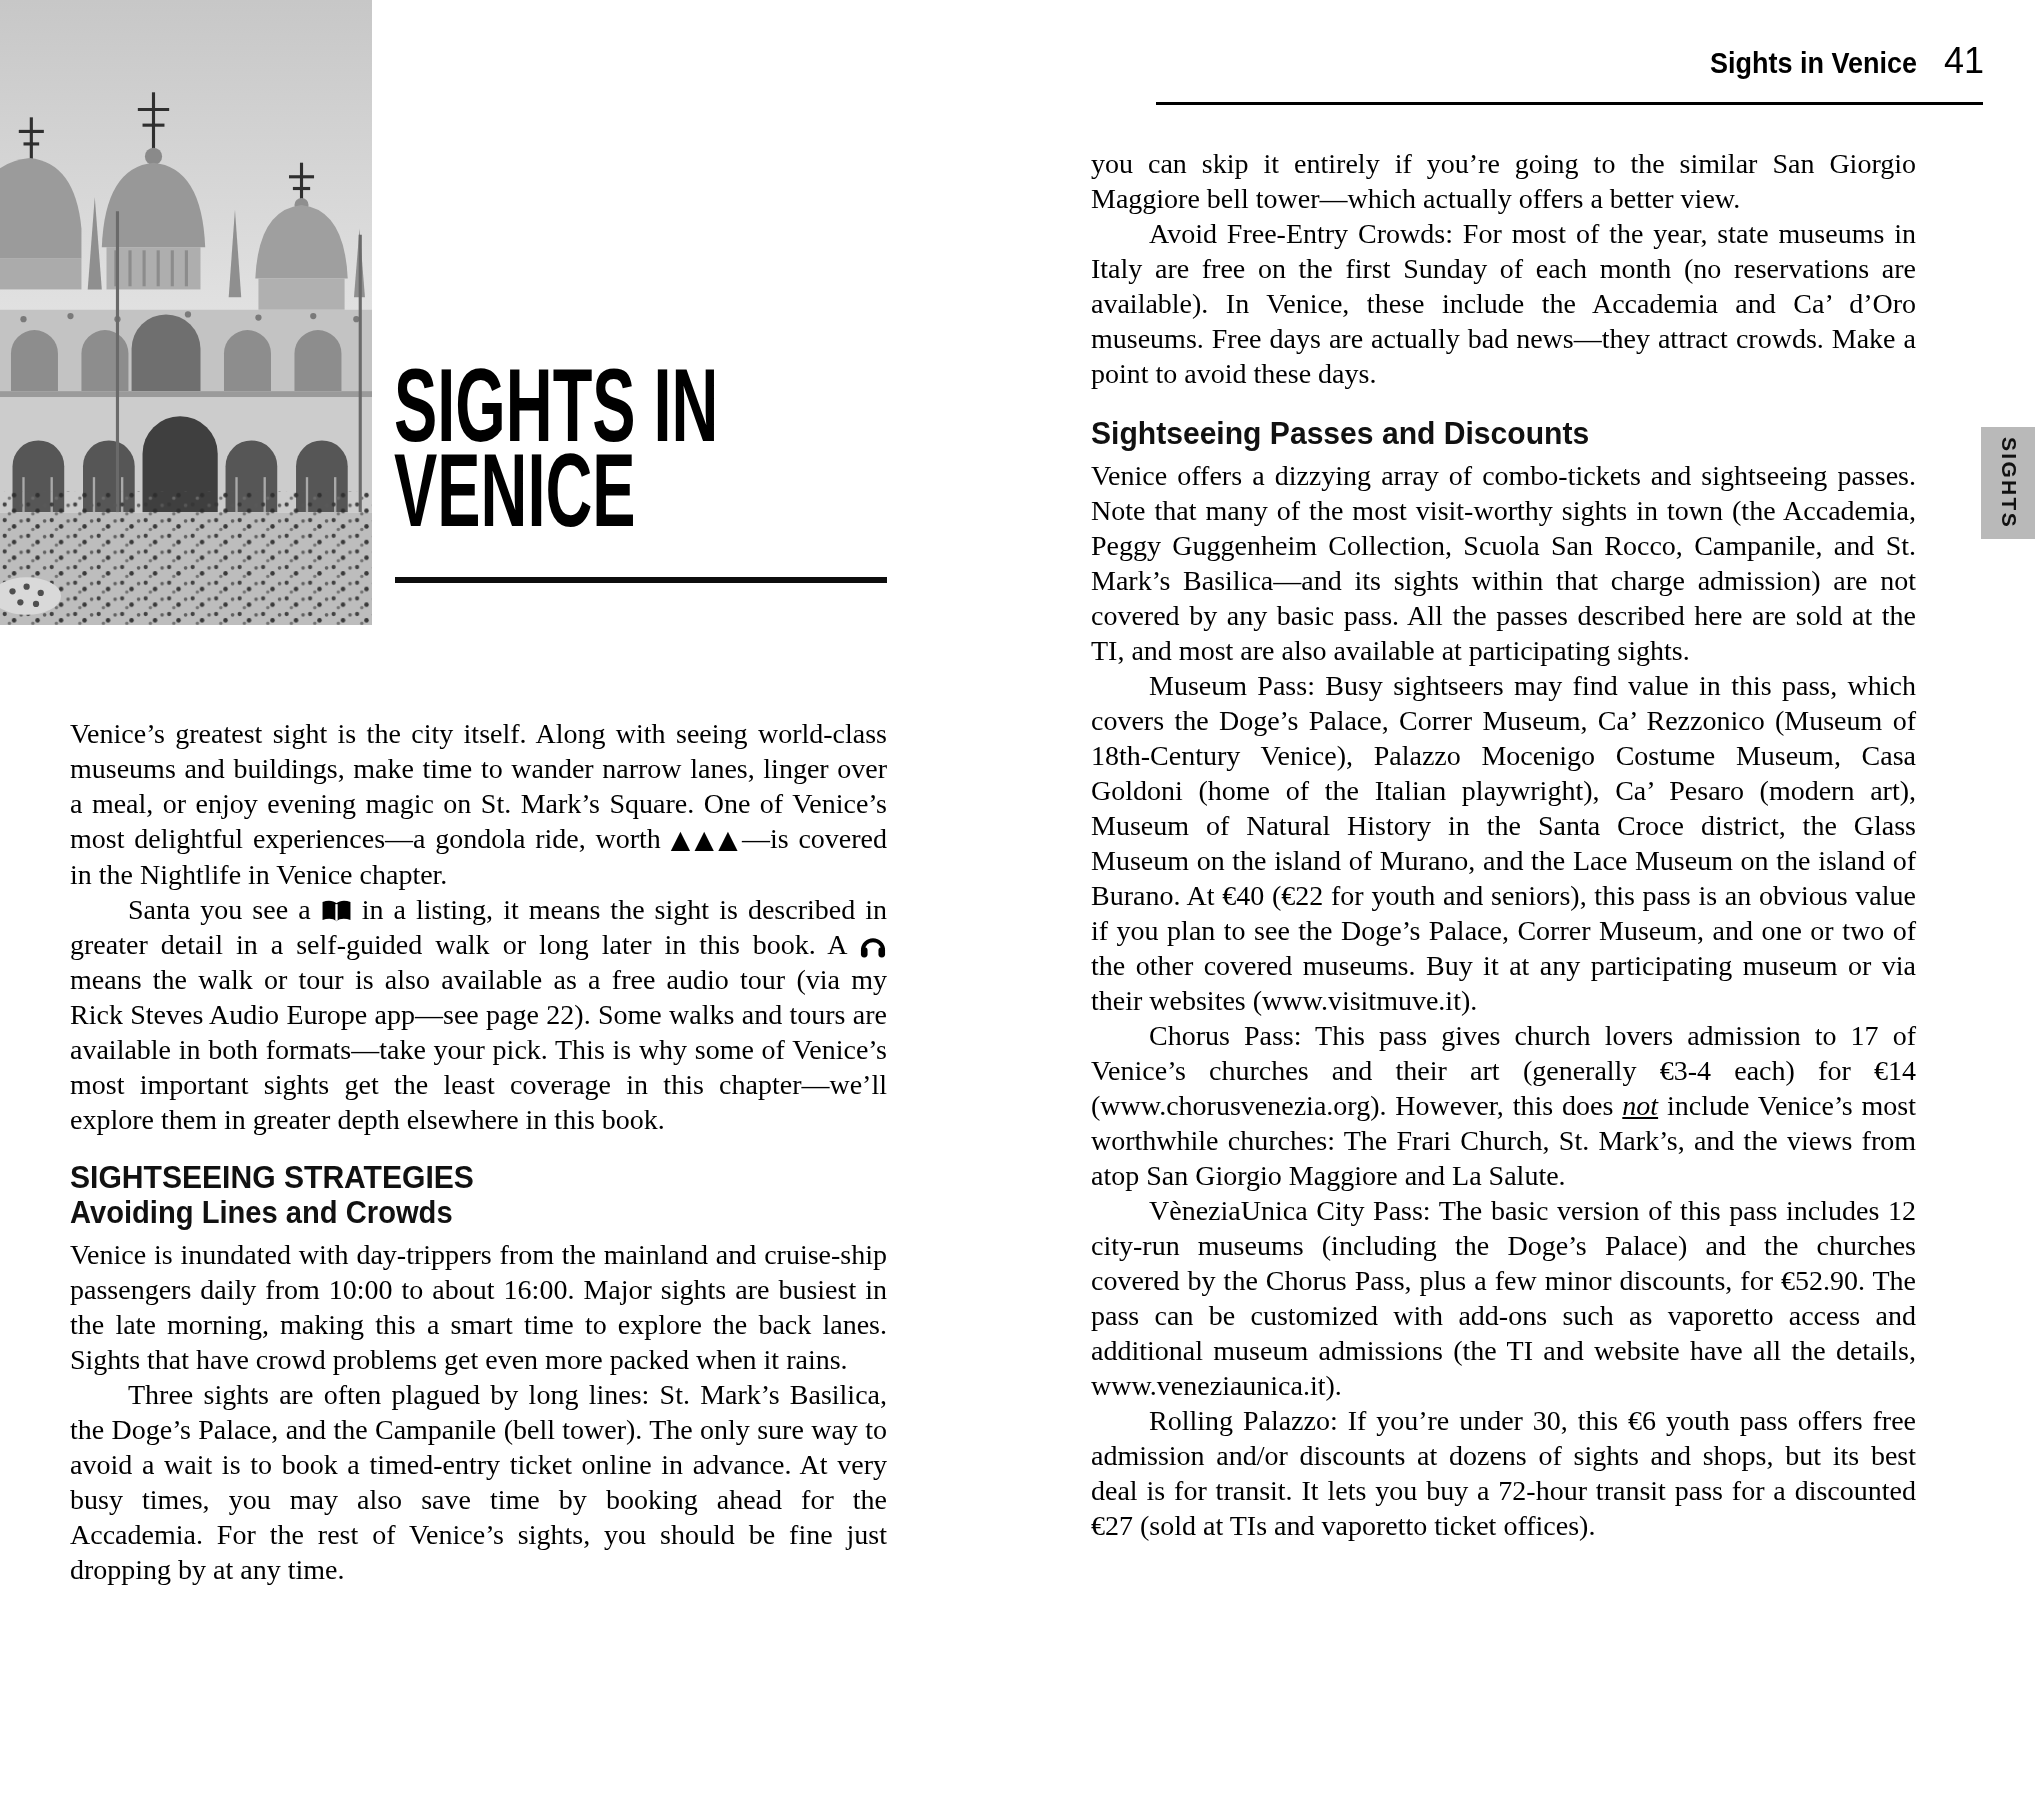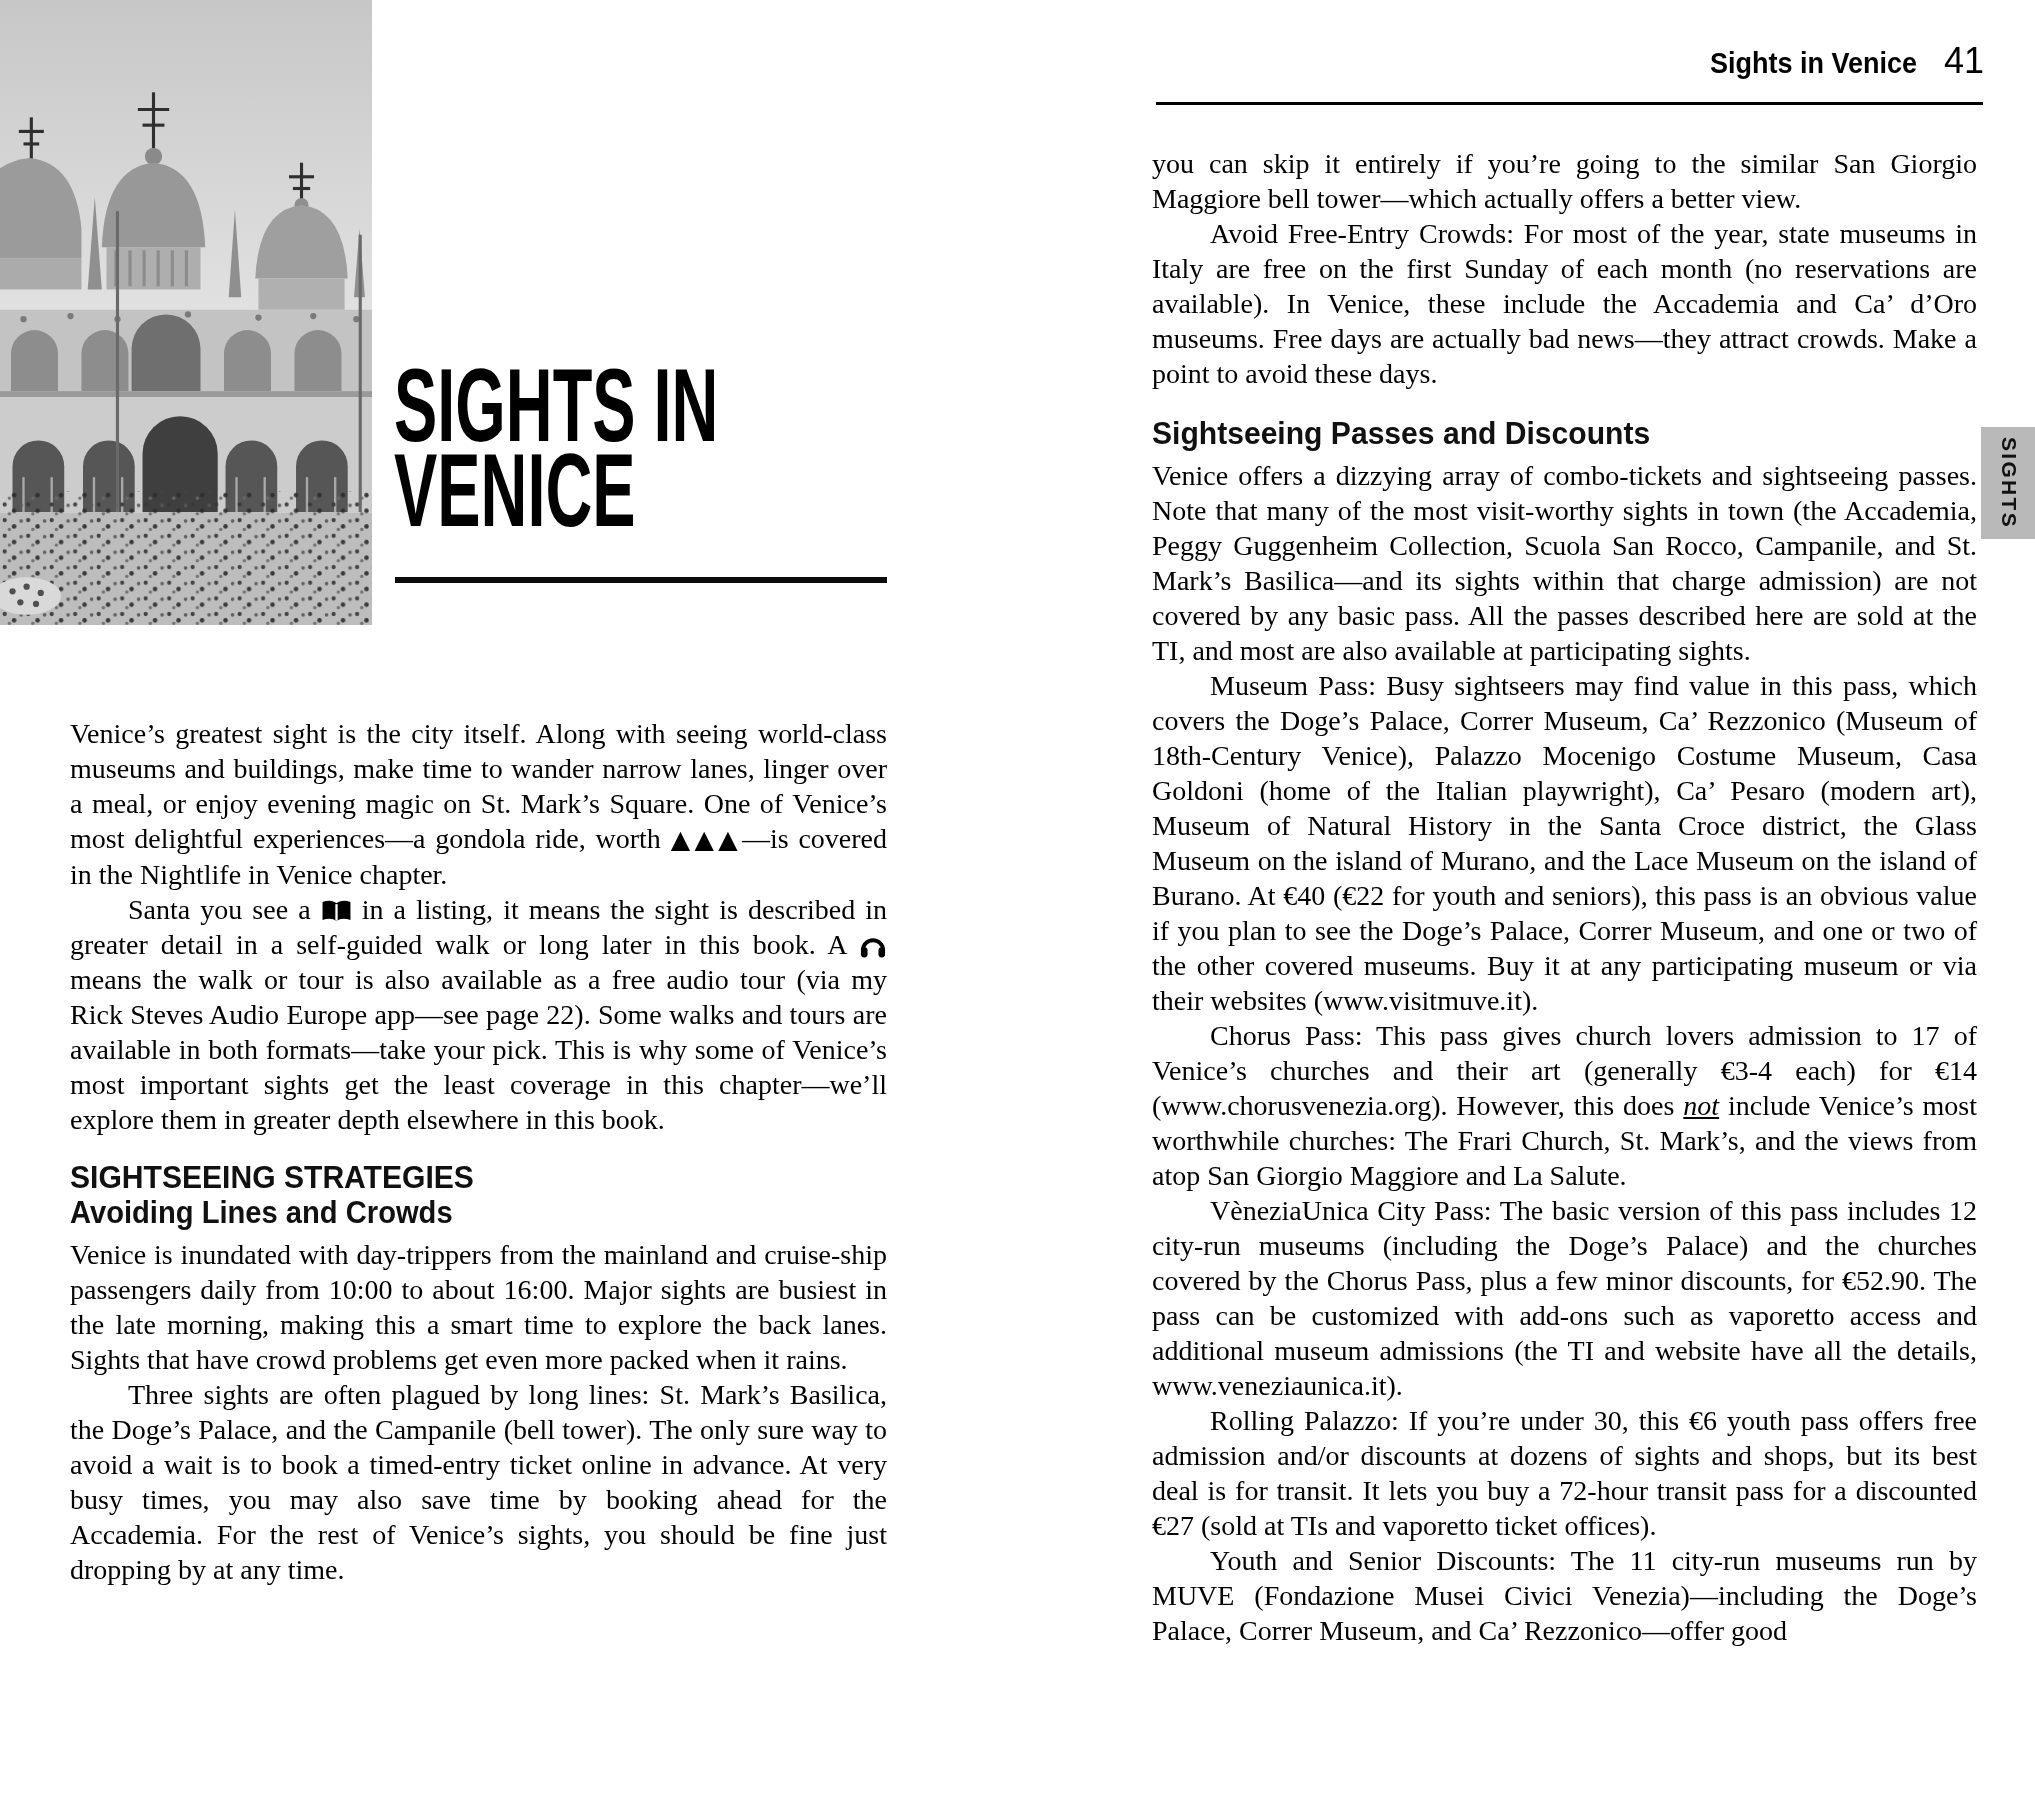--- a/index.html
+++ b/index.html
@@ -37,21 +37,21 @@
     background:#b9b9b9;display:flex;align-items:center;justify-content:center;
   }
   .side-tab span{
     transform:rotate(90deg);
     font-family:"Liberation Sans",sans-serif;font-weight:bold;
     font-size:21px;letter-spacing:2.3px;color:#111;white-space:nowrap;
   }
   
   .col{position:absolute;}
   .col-left{left:70px;top:687px;width:817px;margin-top:29px;}
-  .col-right{left:1152px;top:146px;width:825px;}
+  .col-right{left:1091px;top:146px;width:825px;}
   p.body{
     margin:0;font-size:28px;line-height:35px;
     text-align:justify;
   }
   p.indent{text-indent:58px;}
   .lead{font-weight:normal;}
   .ital{font-style:italic;text-decoration:underline;}
   .tri{font-family:"DejaVu Sans",sans-serif;font-size:0.9em;letter-spacing:1.6px;}
   .inline-icon svg{vertical-align:-4.7px;}
   h2.h-sans,h3.h-sans{
@@ -206,15 +206,14 @@
 
 <div class="col col-right">
   <p class="body">you can skip it entirely if you’re going to the similar San Giorgio Maggiore bell tower—which actually offers a better view.</p>
   <p class="body indent"><span class="lead">Avoid Free-Entry Crowds:</span><span> For most of the year, state museums in Italy are free on the first Sunday of each month (no reservations are available). In Venice, these include the Accademia and Ca’ d’Oro museums. Free days are actually bad news—they attract crowds. Make a point to avoid these days.</span></p>
   <h2 class="h-sans right-h">Sightseeing Passes and Discounts</h2>
   <p class="body">Venice offers a dizzying array of combo-tickets and sightseeing passes. Note that many of the most visit-worthy sights in town (the Accademia, Peggy Guggenheim Collection, Scuola San Rocco, Campanile, and St. Mark’s Basilica—and its sights within that charge admission) are not covered by any basic pass. All the passes described here are sold at the TI, and most are also available at participating sights.</p>
   <p class="body indent"><span class="lead">Museum Pass:</span><span> Busy sightseers may find value in this pass, which covers the Doge’s Palace, Correr Museum, Ca’ Rezzonico (Museum of 18th-Century Venice), Palazzo Mocenigo Costume Museum, Casa Goldoni (home of the Italian playwright), Ca’ Pesaro (modern art), Museum of Natural History in the Santa Croce district, the Glass Museum on the island of Murano, and the Lace Museum on the island of Burano. At €40 (€22 for youth and seniors), this pass is an obvious value if you plan to see the Doge’s Palace, Correr Museum, and one or two of the other covered museums. Buy it at any participating museum or via their websites (www.visitmuve.it).</span></p>
   <p class="body indent"><span class="lead">Chorus Pass:</span><span> This pass gives church lovers admission to 17 of Venice’s churches and their art (generally €3-4 each) for €14 (www.chorusvenezia.org). However, this does </span><span class="ital">not</span><span> include Venice’s most worthwhile churches: The Frari Church, St. Mark’s, and the views from atop San Giorgio Maggiore and La Salute.</span></p>
   <p class="body indent"><span class="lead">VèneziaUnica City Pass:</span><span> The basic version of this pass includes 12 city-run museums (including the Doge’s Palace) and the churches covered by the Chorus Pass, plus a few minor discounts, for €52.90. The pass can be customized with add-ons such as vaporetto access and additional museum admissions (the TI and website have all the details, www.veneziaunica.it).</span></p>
   <p class="body indent"><span class="lead">Rolling Palazzo:</span><span> If you’re under 30, this €6 youth pass offers free admission and/or discounts at dozens of sights and shops, but its best deal is for transit. It lets you buy a 72-hour transit pass for a discounted €27 (sold at TIs and vaporetto ticket offices).</span></p>
-  <p class="body indent"><span class="lead">Youth and Senior Discounts:</span><span> The 11 city-run museums run by MUVE (Fondazione Musei Civici Venezia)—including the Doge’s Palace, Correr Museum, and Ca’ Rezzonico—offer good</span></p>
 </div>
 
 
 </body></html>

